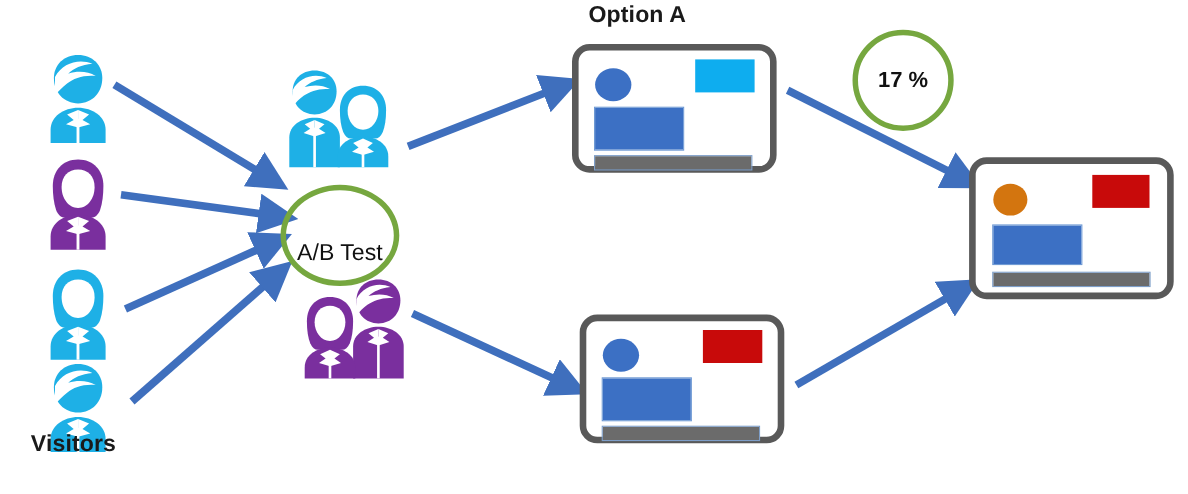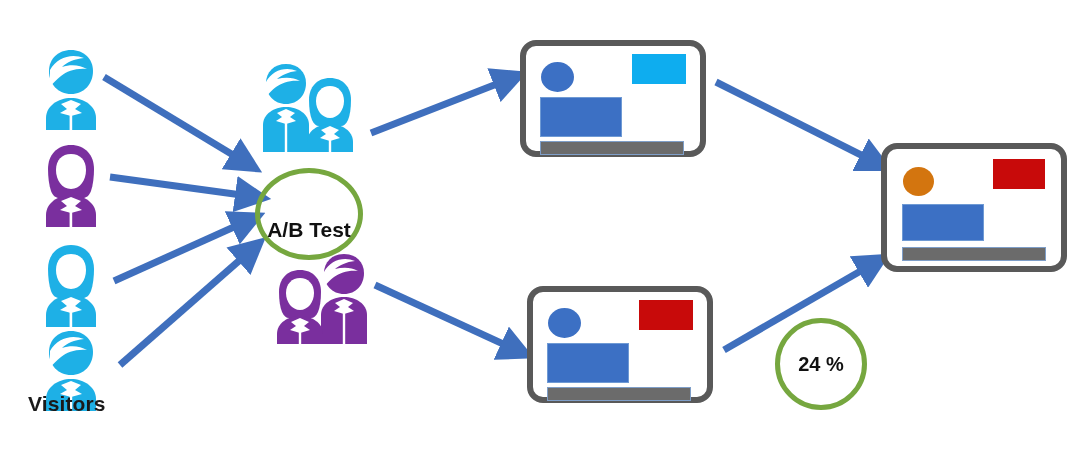--- a/index.html
+++ b/index.html
@@ -38,21 +38,21 @@
     align-items: center;
     justify-content: center;
     background: transparent;
   }
   #abtest-circle {
     left: 255px; top: 168px;
     width: 108px; height: 92px;
     border: 5px solid #76a73f;
   }
   #abtest-circle .ring-text {
-    font-size: 21px; font-weight: bold; color: #111111;
+    font-size: 21px; font-weight: normal; color: #111111;
     white-space: nowrap;
     margin-top: 32px;
   }
   .pct-circle {
     width: 92px; height: 92px;
     border: 5px solid #76a73f;
   }
   #pct-a { left: 775px; top: 27px; }
   #pct-b { left: 775px; top: 318px; }
   .pct-text {
@@ -214,40 +214,41 @@
       <path d="M32 66 l-9 4 l5 4 l-6 4 l10 3 z"></path>
       <path d="M32 66 l9 4 l-5 4 l6 4 l-10 3 z"></path>
       <rect x="30.8" y="73" width="2.4" height="19"></rect>
     </g>
   </svg>
 
   <div class="abs ring" id="abtest-circle">
     <span class="ring-text">A/B Test</span>
   </div>
 
+  <span class="abs label" id="option-a-label">Option A</span>
 
   <div class="abs card" id="card-a">
     <span class="card-dot" style="left:15px; top:16px; width:33px; height:30px; background:#3c70c4;"></span>
     <span class="card-rect" style="left:106px; top:8px; width:54px; height:30px; background:#0eadef;"></span>
     <span class="card-rect" style="left:15px; top:52px; width:80px; height:38px; background:#3c70c4; outline:1px solid #6f9ad4;"></span>
     <span class="card-bar" style="left:15px; top:96px; width:142px; height:12px; background:#6b6b6b; outline:1px solid #7e9ec8;"></span>
   </div>
 
+  <div class="abs ring pct-circle" id="pct-a">
+    <span class="pct-text">17 %</span>
+  </div>
 
 
   <div class="abs card" id="card-b">
     <span class="card-dot" style="left:15px; top:16px; width:33px; height:30px; background:#3c70c4;"></span>
     <span class="card-rect" style="left:106px; top:8px; width:54px; height:30px; background:#c80a0a;"></span>
     <span class="card-rect" style="left:15px; top:52px; width:80px; height:38px; background:#3c70c4; outline:1px solid #6f9ad4;"></span>
     <span class="card-bar" style="left:15px; top:96px; width:142px; height:12px; background:#6b6b6b; outline:1px solid #7e9ec8;"></span>
   </div>
 
-  <div class="abs ring pct-circle" id="pct-b">
-    <span class="pct-text">24 %</span>
-  </div>
 
   <div class="abs card" id="card-final">
     <span class="card-dot" style="left:16px; top:18px; width:31px; height:29px; background:#d3750f;"></span>
     <span class="card-rect" style="left:106px; top:10px; width:52px; height:30px; background:#c80a0a;"></span>
     <span class="card-rect" style="left:16px; top:56px; width:80px; height:35px; background:#3c70c4; outline:1px solid #6f9ad4;"></span>
     <span class="card-bar" style="left:16px; top:99px; width:142px; height:12px; background:#6b6b6b; outline:1px solid #7e9ec8;"></span>
   </div>
 
 </div>
 

